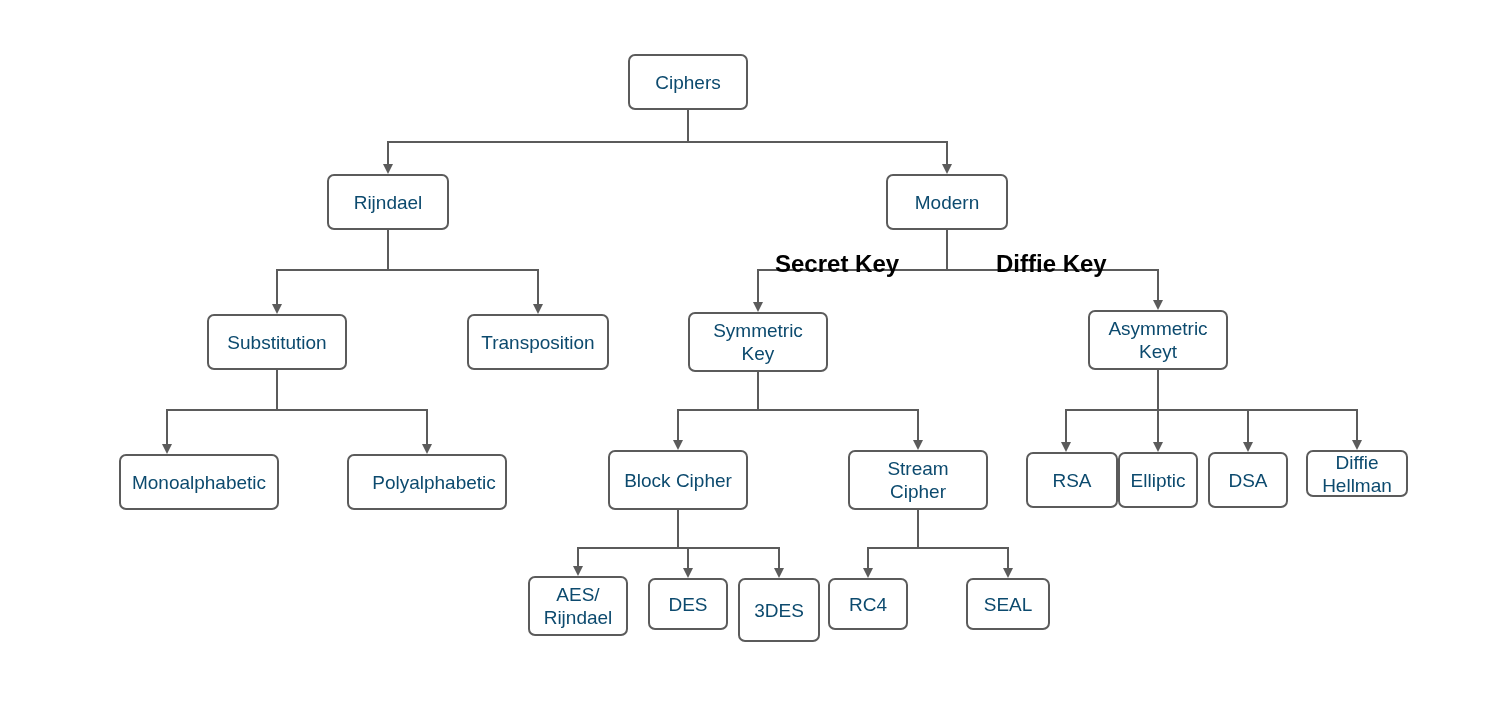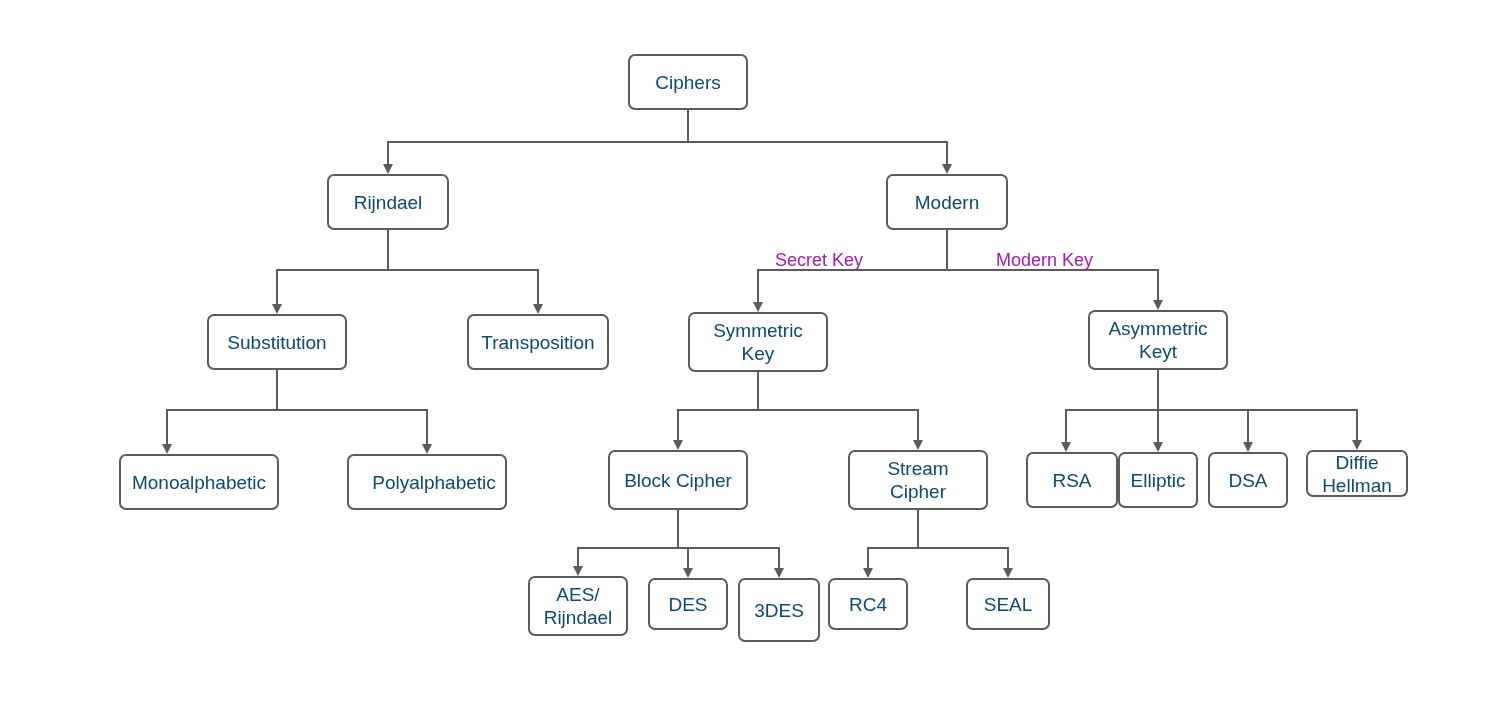--- a/index.html
+++ b/index.html
@@ -26,23 +26,24 @@
     line-height: 23px;
     display: flex;
     align-items: center;
     justify-content: center;
     text-align: center;
     white-space: pre-line;
     padding: 2px 6px;
   }
   .edge-label {
     position: absolute;
-    font-size: 18px;
-    color: #a21caf;
+    font-size: 24px;
+    color: #000000;
     white-space: nowrap;
+    font-weight: bold;
   }
   svg.links {
     position: absolute;
     left: 0;
     top: 0;
     width: 1496px;
     height: 704px;
     pointer-events: none;
   }
   svg.links path {
@@ -125,15 +126,15 @@
   <div class="node" style="left:1306px;top:450px;width:102px;height:47px;">Diffie
 Hellman</div>
   <div class="node" style="left:528px;top:576px;width:100px;height:60px;">AES/
 Rijndael</div>
   <div class="node" style="left:648px;top:578px;width:80px;height:52px;">DES</div>
   <div class="node" style="left:738px;top:578px;width:82px;height:64px;">3DES</div>
   <div class="node" style="left:828px;top:578px;width:80px;height:52px;">RC4</div>
   <div class="node" style="left:966px;top:578px;width:84px;height:52px;">SEAL</div>
 
   <div class="edge-label" style="left:775px;top:250px;">Secret Key</div>
-  <div class="edge-label" style="left:996px;top:250px;">Modern Key</div>
+  <div class="edge-label" style="left:996px;top:250px;">Diffie Key</div>
 
 </div>
 
 </body></html>

